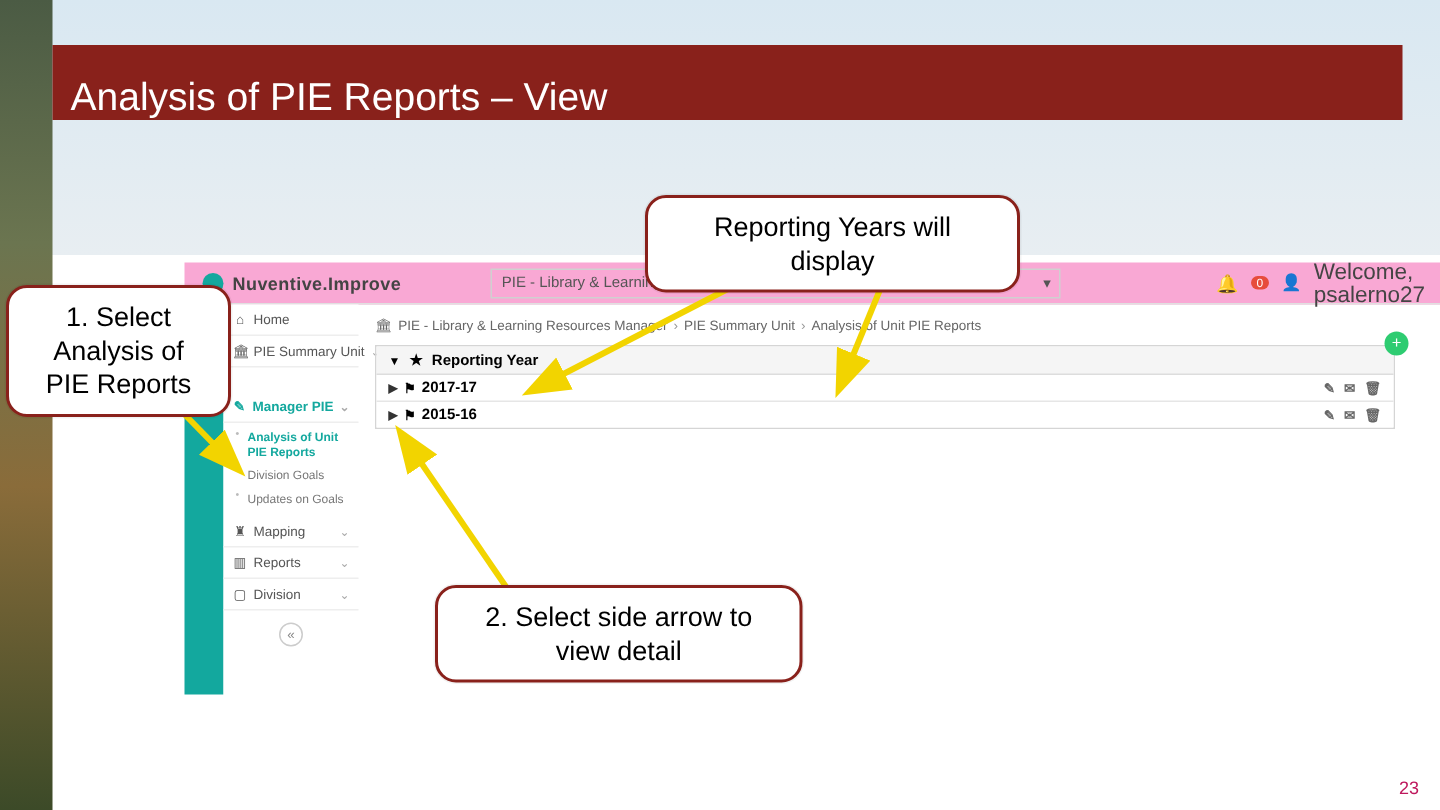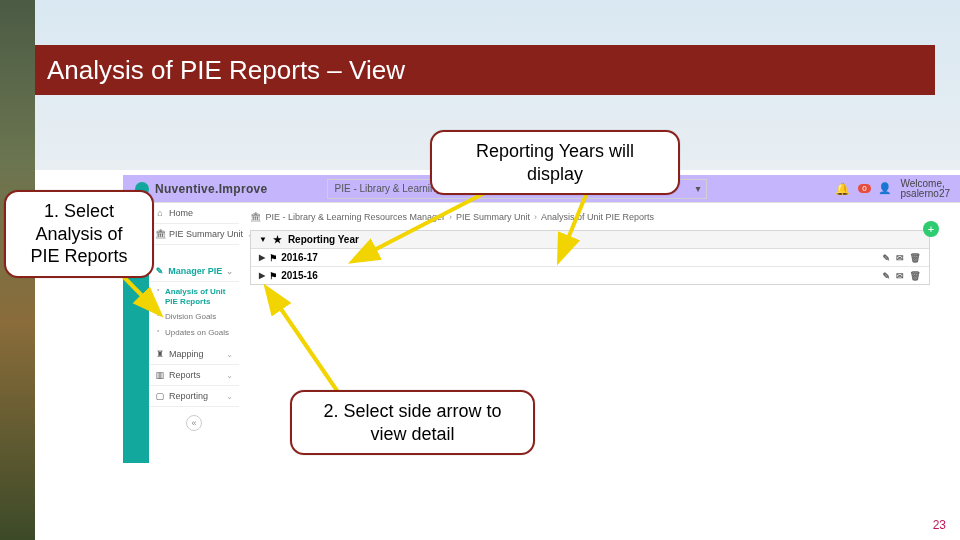--- a/index.html
+++ b/index.html
@@ -13,41 +13,41 @@
   }
   .bg-sky {
     position:absolute; left:0; top:0; width:960px; height:170px;
     background: linear-gradient(#d9e8f2, #e8eef2);
     z-index:0;
   }
 
   
   .title-bar {
     position:absolute; left:35px; top:30px; width:900px; height:50px;
-    background:#89211b; display:flex; align-items:center;
-    padding-left:12px; z-index:2;margin-top:15px;
+    background:#89211b; display:flex; align-items:flex-end;
+    padding-left:12px; z-index:2;
   }
   .title-bar span { color:#fff; font-size:26px; }
 
   
   .app-header {
     position:absolute; left:123px; top:175px; width:837px; height:28px;
-    background:#c4b5fd; border-bottom:1px solid #e0e0e0; z-index:1;
+    background:#f9a8d4; border-bottom:1px solid #e0e0e0; z-index:1;
     display:flex; align-items:center; font-size:11px; color:#444;
   }
   .app-logo-dot { width:14px; height:14px; border-radius:50%; background:#13a89e; margin:0 6px 0 12px; }
   .app-logo-text { font-weight:600; font-size:12px; letter-spacing:0.3px; }
   .app-header-center {
     margin-left:60px; width:380px; height:20px; border:1px solid #d0d0d0;
     display:flex; align-items:center; padding:0 6px; font-size:10px; color:#555;
   }
   .app-header-right { margin-left:auto; display:flex; align-items:center; gap:8px; padding-right:10px; }
   .bell { font-size:12px; }
   .badge { background:#e74c3c; color:#fff; border-radius:8px; font-size:8px; padding:0 4px; }
-  .user { font-size:10px; line-height:1; }
+  .user { font-size:15px; line-height:1; }
 
   
   .rail {
     position:absolute; left:123px; top:203px; width:26px; height:260px;
     background:#13a89e; z-index:1; display:flex; flex-direction:column;
     align-items:center; gap:6px; padding-top:5px;
   }
   .rail .home { color:#fff; font-size:13px; }
   .rail .burger { width:16px; height:12px; border-top:2px solid #fff; border-bottom:2px solid #fff; position:relative; }
   .rail .burger::after { content:""; position:absolute; top:5px; left:0; width:16px; border-top:2px solid #fff; }
@@ -191,21 +191,21 @@
     <span>Mapping</span>
     <span class="chev">⌄</span>
   </div>
   <div class="item">
     <span class="icon-sm">▥</span>
     <span>Reports</span>
     <span class="chev">⌄</span>
   </div>
   <div class="item">
     <span class="icon-sm">▢</span>
-    <span>Reporting</span>
+    <span>Division</span>
     <span class="chev">⌄</span>
   </div>
   <div class="collapse">«</div>
 </div>
 
 <div class="crumb">
   <span>🏛</span>
   <span>PIE - Library &amp; Learning Resources Manager</span>
   <span class="sep">›</span>
   <span>PIE Summary Unit</span>
@@ -216,21 +216,21 @@
 <div class="panel">
   <div class="plus-badge">+</div>
   <div class="panel-head">
     <span class="disc">▼</span>
     <span>★</span>
     <span>Reporting Year</span>
   </div>
   <div class="year-row">
     <span class="tri">▶</span>
     <span class="flag">⚑</span>
-    <span>2016-17</span>
+    <span>2017-17</span>
     <div class="row-actions">
       <span>✎</span>
       <span>✉</span>
       <span>🗑</span>
     </div>
   </div>
   <div class="year-row">
     <span class="tri">▶</span>
     <span class="flag">⚑</span>
     <span>2015-16</span>

